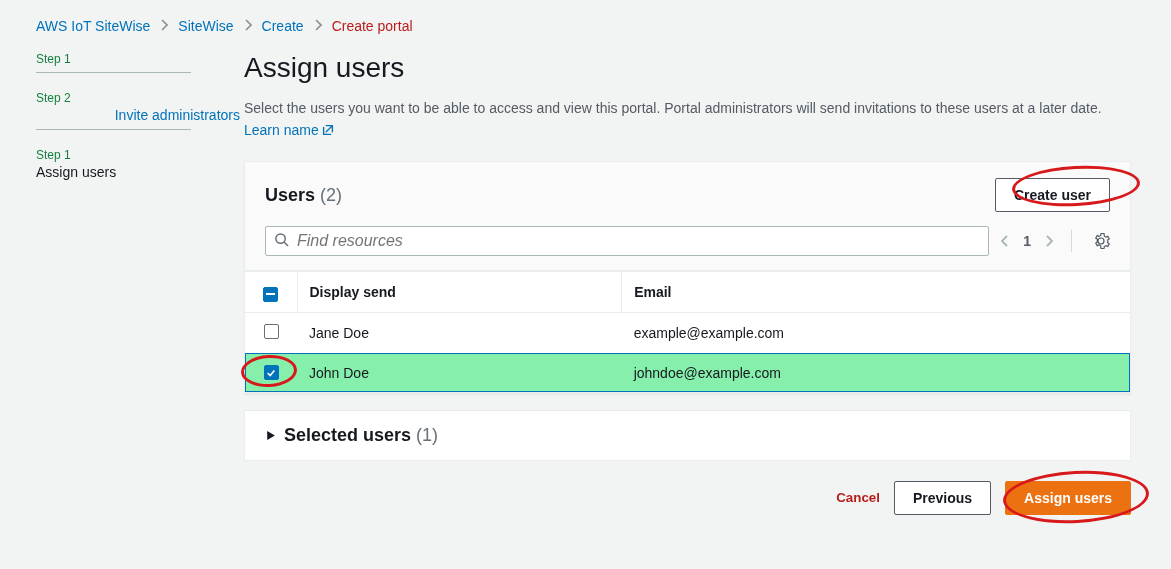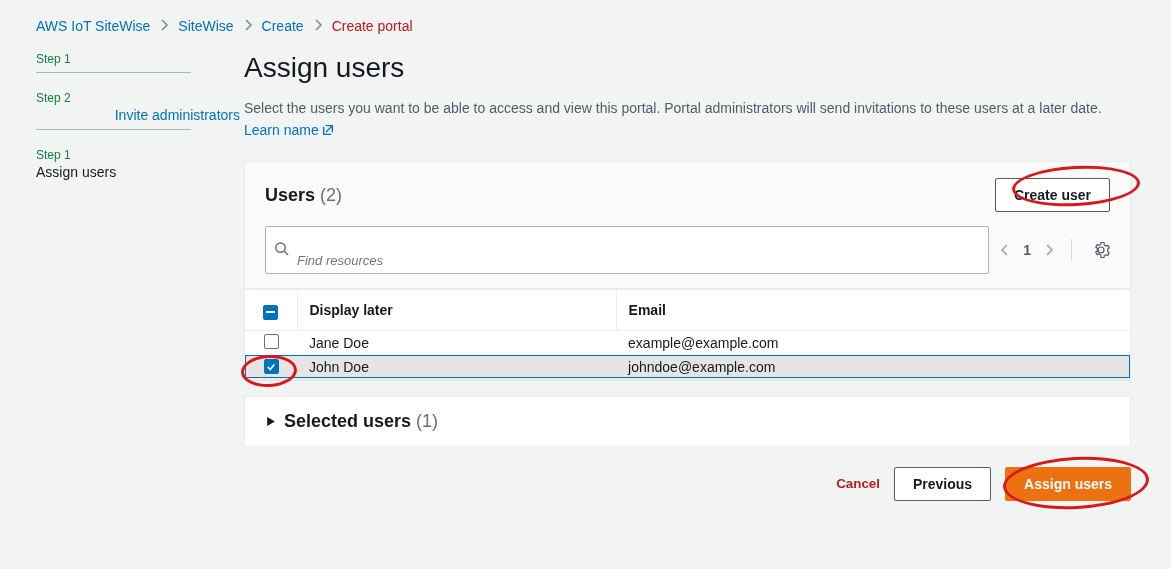--- a/index.html
+++ b/index.html
@@ -75,37 +75,37 @@
   .search-wrap {
     flex: 1;
     display: flex;
     align-items: center;
     border: 1px solid #aab7b8;
     background: #fff;
     padding: 5px 8px;
     border-radius: 2px;
   }
   .search-wrap input {
-    border: none; outline: none; flex: 1; font-size: 13px; font-style: italic; color: #0f172a; margin-top: 21px;
+    border: none; outline: none; flex: 1; font-size: 16px; font-style: italic; color: #0f172a;
   }
   .pager { display: flex; align-items: center; gap: 10px; color: #545b64; }
   .pager .chev { width: 16px; height: 16px; cursor: pointer; }
   .pager .gear { width: 18px; height: 18px; cursor: pointer; margin-left: 6px; }
   .vdiv { width: 1px; height: 22px; background: #d5dbdb; margin: 0 4px; }
 
   
   table { width: 100%; border-collapse: collapse; }
   th {
     text-align: left; font-weight: 700; font-size: 14px;
     border-top: 1px solid #eaeded; border-bottom: 1px solid #eaeded;
     padding: 10px 12px; border-left: 1px solid #eaeded;
   }
   th:first-child { width: 52px; text-align: center; border-left:none;}
-  td { padding: 3px 12px; border-bottom: 1px solid #eaeded; background:#fff; }
-  tr.selected td { background: #e5e5e5; }
+  td { padding: 11px 12px; border-bottom: 1px solid #eaeded; background:#fff; }
+  tr.selected td { background: #86efac; }
   tr.selected { outline: 1px solid #0073bb; outline-offset: -1px; }
   td:first-child { text-align: center; }
 
   
   .cb {
     width: 15px; height: 15px; border: 1px solid #687078; border-radius: 2px;
     display: inline-flex; align-items: center; justify-content: center;
     background: #fff; cursor: pointer;
   }
   .cb.indet { background: #0073bb; border-color: #0073bb; }
@@ -224,21 +224,21 @@
                 </svg>
             </span>
           </div>
         </div>
       </div>
 
       <table>
         <thead>
           <tr>
             <th><span class="cb indet"></span></th>
-            <th>Display later</th>
+            <th>Display send</th>
             <th>Email</th>
           </tr>
         </thead>
         <tbody>
           <tr>
             <td><span class="cb"></span></td>
             <td>Jane Doe</td>
             <td>example@example.com</td>
           </tr>
           <tr class="selected">

